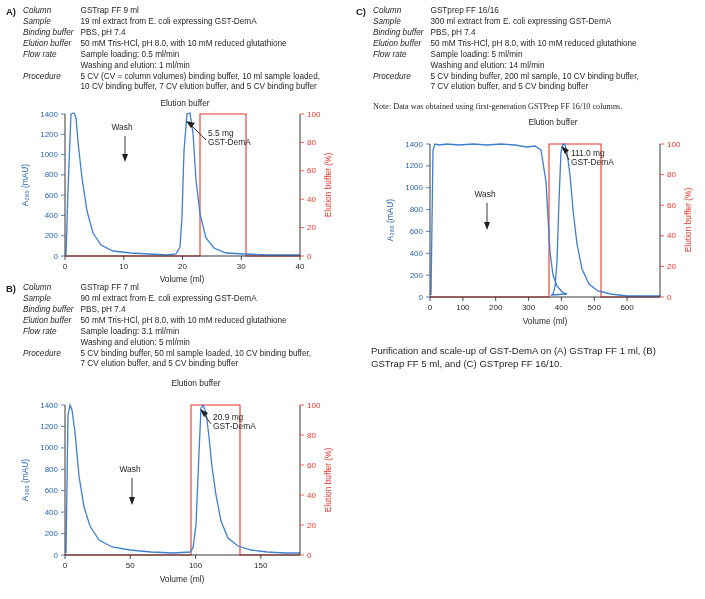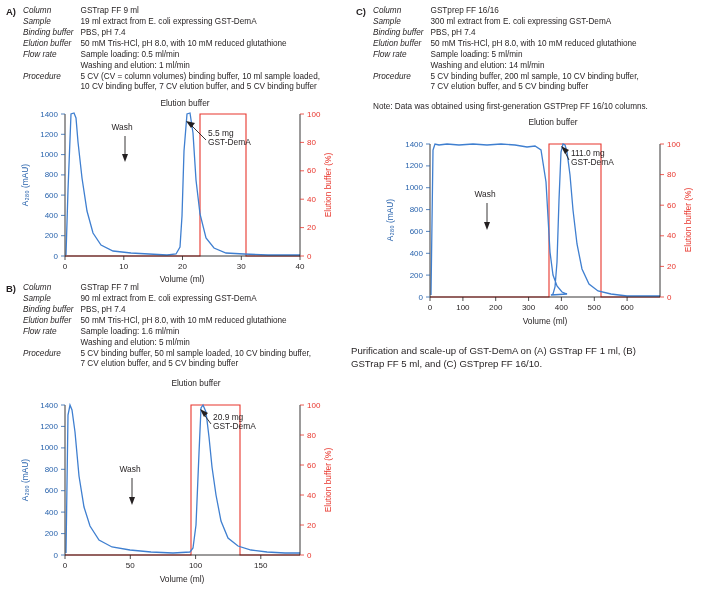--- a/index.html
+++ b/index.html
@@ -23,21 +23,21 @@
   table.meta td{
     vertical-align:top;
     padding:0 0 0.5px 0;
   }
   table.meta td.k{
     font-style:italic;
     padding-right:7px;
     white-space:nowrap;
   }
   table.meta td.v{white-space:pre-line;}
-  .note{font-size:8.2px;line-height:1.3;}
+  .note{font-size:8.2px;line-height:1.3;font-family:Liberation Serif, serif;}
   .caption{font-size:9.6px;line-height:1.35;}
   .chartbox{position:relative;}
   svg{display:block;}
   .axtxt{font-size:8px;fill:#231f20;font-family:"Liberation Sans",sans-serif;}
   .axtxt-blue{font-size:8px;fill:#2a64ad;font-family:"Liberation Sans",sans-serif;}
   .axtxt-red{font-size:8px;fill:#e8352c;font-family:"Liberation Sans",sans-serif;}
   .axlab{font-size:8.4px;fill:#231f20;font-family:"Liberation Sans",sans-serif;}
   .axlab-blue{font-size:8.4px;fill:#2a64ad;font-family:"Liberation Sans",sans-serif;}
   .axlab-red{font-size:8.4px;fill:#e8352c;font-family:"Liberation Sans",sans-serif;}
   .anno{font-size:8.4px;fill:#231f20;font-family:"Liberation Sans",sans-serif;}
@@ -178,21 +178,21 @@
       <tr>
             <td class="k">Binding buffer</td>
             <td class="v">PBS, pH 7.4</td>
           </tr>
       <tr>
             <td class="k">Elution buffer</td>
             <td class="v">50 mM Tris-HCl, pH 8.0, with 10 mM reduced glutathione</td>
           </tr>
       <tr>
             <td class="k">Flow rate</td>
-            <td class="v">Sample loading: 1.6 ml/min
+            <td class="v">Sample loading: 3.1 ml/min
 Washing and elution: 5 ml/min</td>
           </tr>
       <tr>
             <td class="k">Procedure</td>
             <td class="v">5 CV binding buffer, 50 ml sample loaded, 10 CV binding buffer,
 7 CV elution buffer, and 5 CV binding buffer</td>
           </tr>
     </tbody>
       </table>
   </div>
@@ -366,13 +366,13 @@
   <text class="anno" x="110" y="85" text-anchor="middle">Wash</text>
   <line class="arrow" x1="112" y1="91" x2="112" y2="114"></line>
   <polygon points="112,118 109,110 115,110" fill="#231f20"></polygon>
   <text class="anno" x="196" y="44">111.0 mg</text>
   <text class="anno" x="196" y="53">GST-DemA</text>
   <line class="arrow" x1="194" y1="48" x2="189" y2="38"></line>
   <polygon points="186,34 194,38 190,42" fill="#231f20"></polygon>
 </svg>
 </div>
 
-<div class="caption" style="position:absolute;left:351px;top:345px;width:318px;">Purification and scale-up of GST-DemA on (A) GSTrap FF 1 ml, (B) GSTrap FF 5 ml, and (C) GSTprep FF 16/10.</div>
+<div class="caption" style="position:absolute;left:371px;top:345px;width:318px;">Purification and scale-up of GST-DemA on (A) GSTrap FF 1 ml, (B) GSTrap FF 5 ml, and (C) GSTprep FF 16/10.</div>
 
 </body></html>

